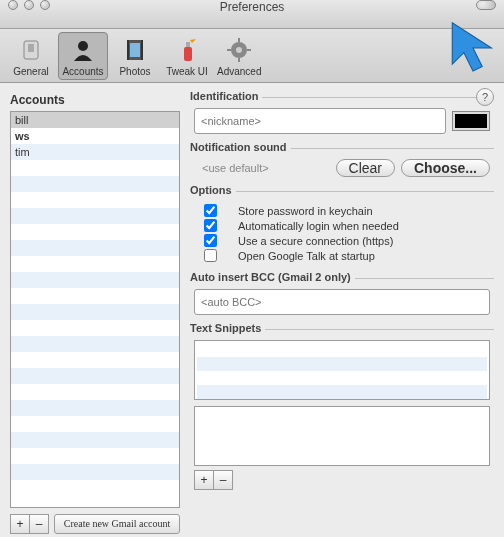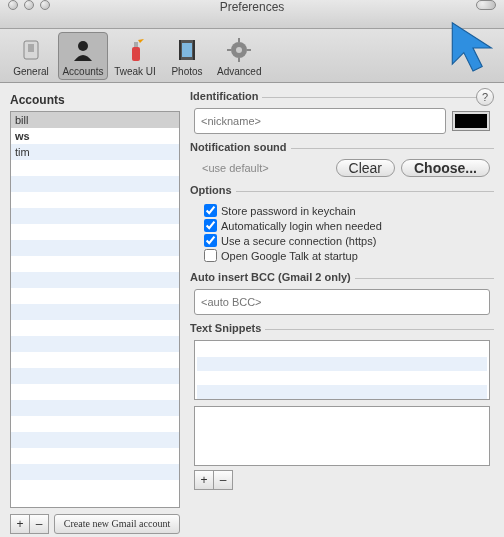--- a/index.html
+++ b/index.html
@@ -198,21 +198,21 @@
   .rndbtn {
     height: 18px;
     border-radius: 10px;
     border: 1px solid #9a9a9a;
     background: linear-gradient(#fdfdfd,#e0e0e0);
     padding: 0 12px;
     font-size: 14px;
     line-height: 16px;
   }
   .opts { padding-left: 10px; }
-  .opt { display: flex; align-items: center; gap: 4px; margin: 2px 0; font-size: 11px; }
+  .opt { display: flex; align-items: center; gap: 21px; margin: 2px 0; font-size: 11px; }
   .opt input { margin: 0; }
   .textarea-box {
     background: #fff;
     border: 1px solid #9a9a9a;
     height: 60px;
     padding: 2px;
     overflow: hidden;
   }
   .textarea-box .lines { height: 100%; }
   .textarea-box .line { height: 14px; }
@@ -255,41 +255,41 @@
     <span>General</span>
   </div>
   <div class="tb-item active">
     <div class="tb-icon">
       <svg width="26" height="26">
           <circle cx="13" cy="9" r="5" fill="#222"></circle>
           <path d="M4 24 q9 -12 18 0 Z" fill="#222"></path>
         </svg>
     </div>
     <span>Accounts</span>
-  </div>
-  <div class="tb-item">
-    <div class="tb-icon">
-      <svg width="26" height="26">
-          <rect x="10" y="10" width="8" height="14" rx="2" fill="#d44"></rect>
-          <rect x="12" y="5" width="4" height="5" fill="#aaa"></rect>
-          <path d="M16 3 l6 -1 l-4 4 Z" fill="#e90"></path>
-        </svg>
-    </div>
-    <span>Tweak UI</span>
   </div>
   <div class="tb-item">
     <div class="tb-icon">
       <svg width="26" height="26">
           <rect x="5" y="3" width="16" height="20" fill="#555"></rect>
           <rect x="8" y="6" width="10" height="14" fill="#7fb8e0"></rect>
           <rect x="5" y="3" width="2" height="20" fill="#333"></rect>
           <rect x="19" y="3" width="2" height="20" fill="#333"></rect>
         </svg>
     </div>
     <span>Photos</span>
+  </div>
+  <div class="tb-item">
+    <div class="tb-icon">
+      <svg width="26" height="26">
+          <rect x="10" y="10" width="8" height="14" rx="2" fill="#d44"></rect>
+          <rect x="12" y="5" width="4" height="5" fill="#aaa"></rect>
+          <path d="M16 3 l6 -1 l-4 4 Z" fill="#e90"></path>
+        </svg>
+    </div>
+    <span>Tweak UI</span>
   </div>
   <div class="tb-item">
     <div class="tb-icon">
       <svg width="26" height="26">
           <circle cx="13" cy="13" r="8" fill="#888"></circle>
           <circle cx="13" cy="13" r="3" fill="#ccc"></circle>
           <g fill="#888">
             <rect x="12" y="1" width="2" height="4"></rect>
             <rect x="12" y="21" width="2" height="4"></rect>
             <rect x="1" y="12" width="4" height="2"></rect>

